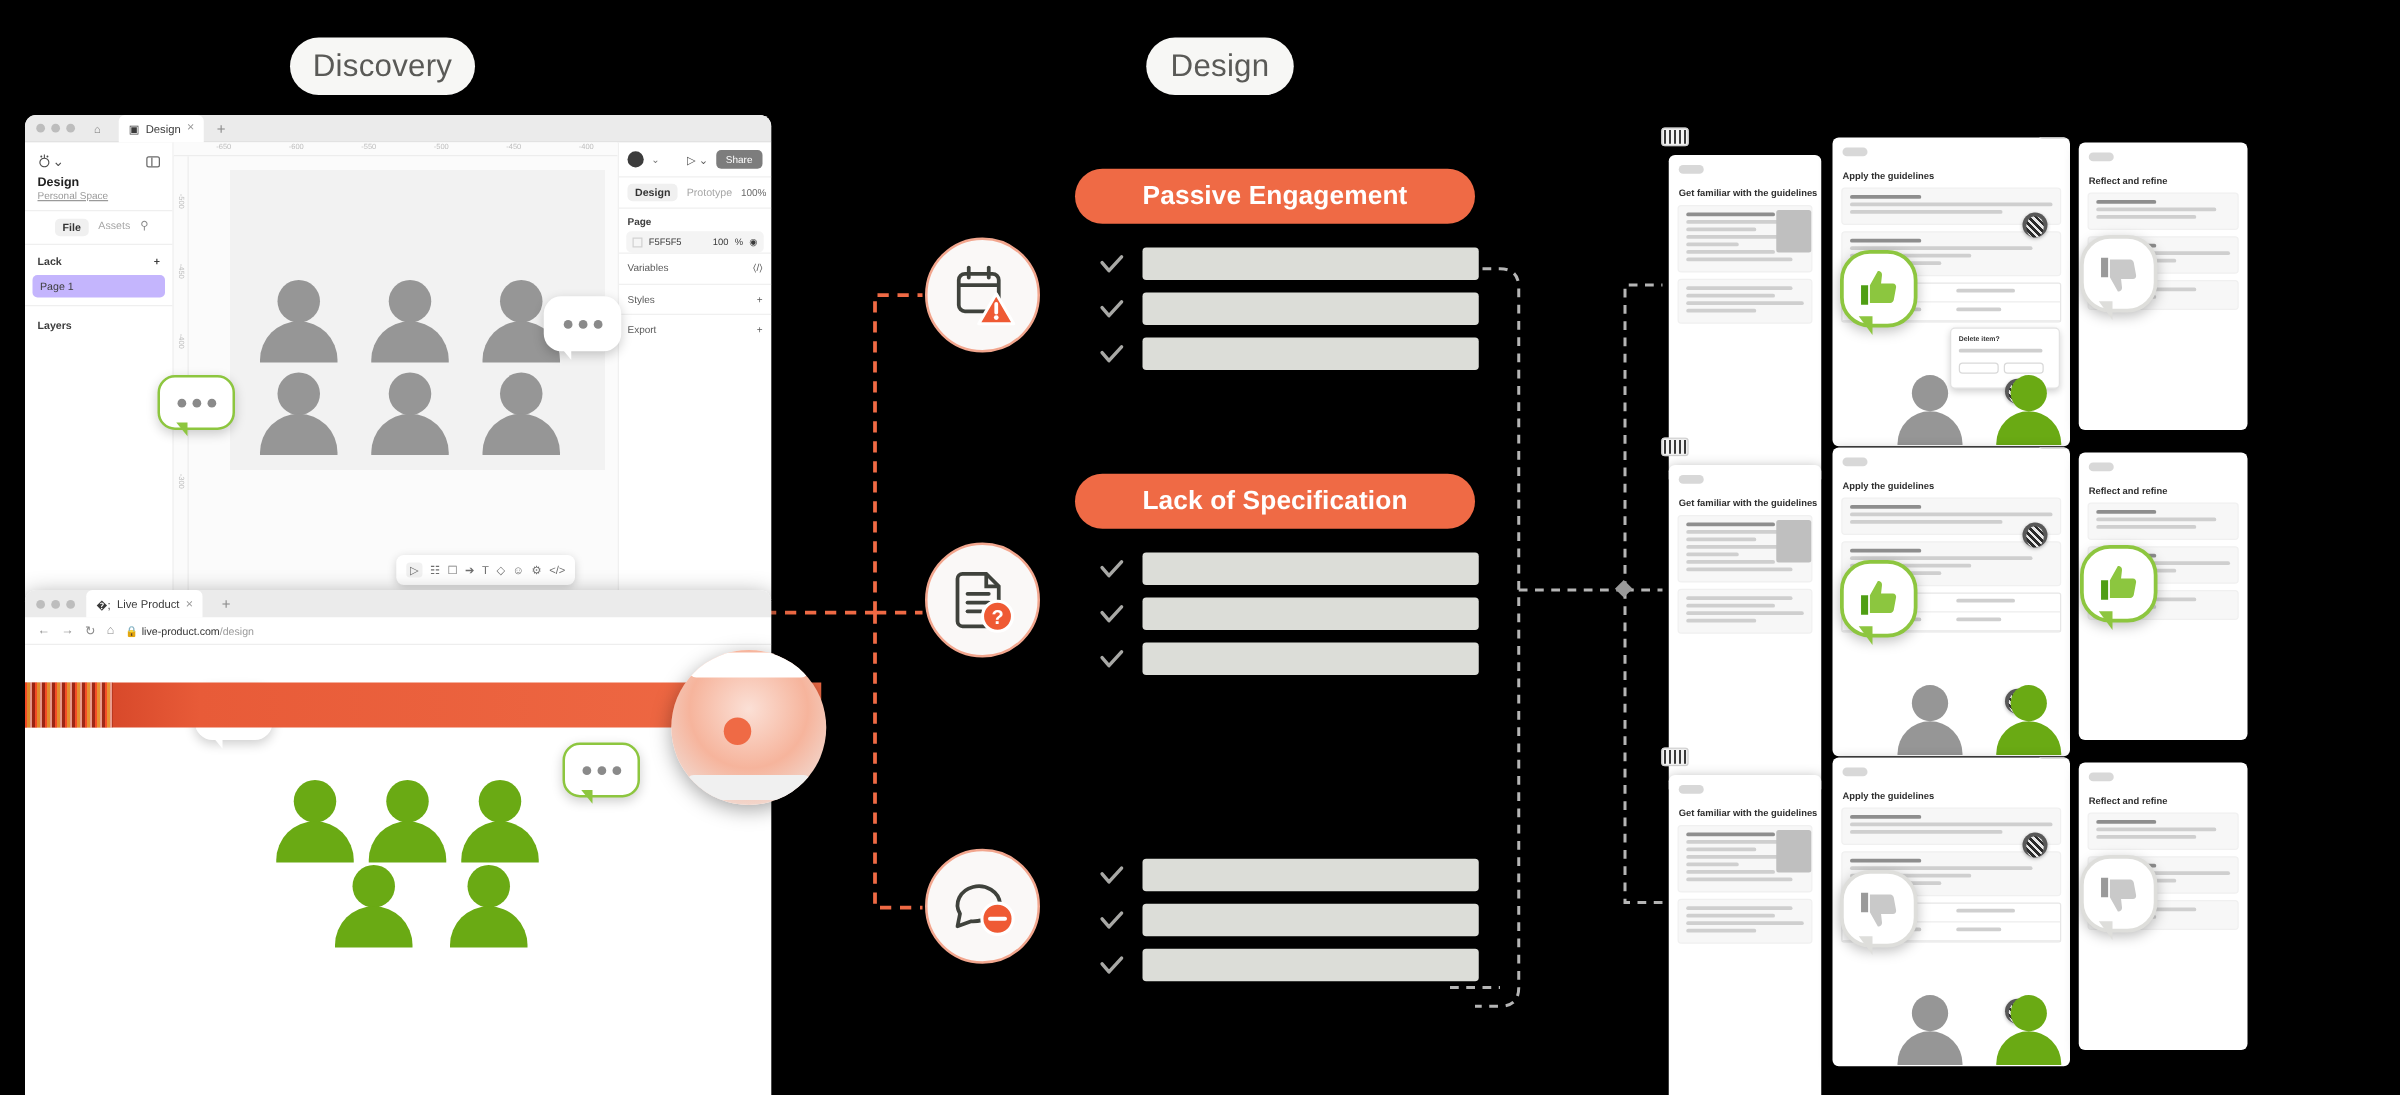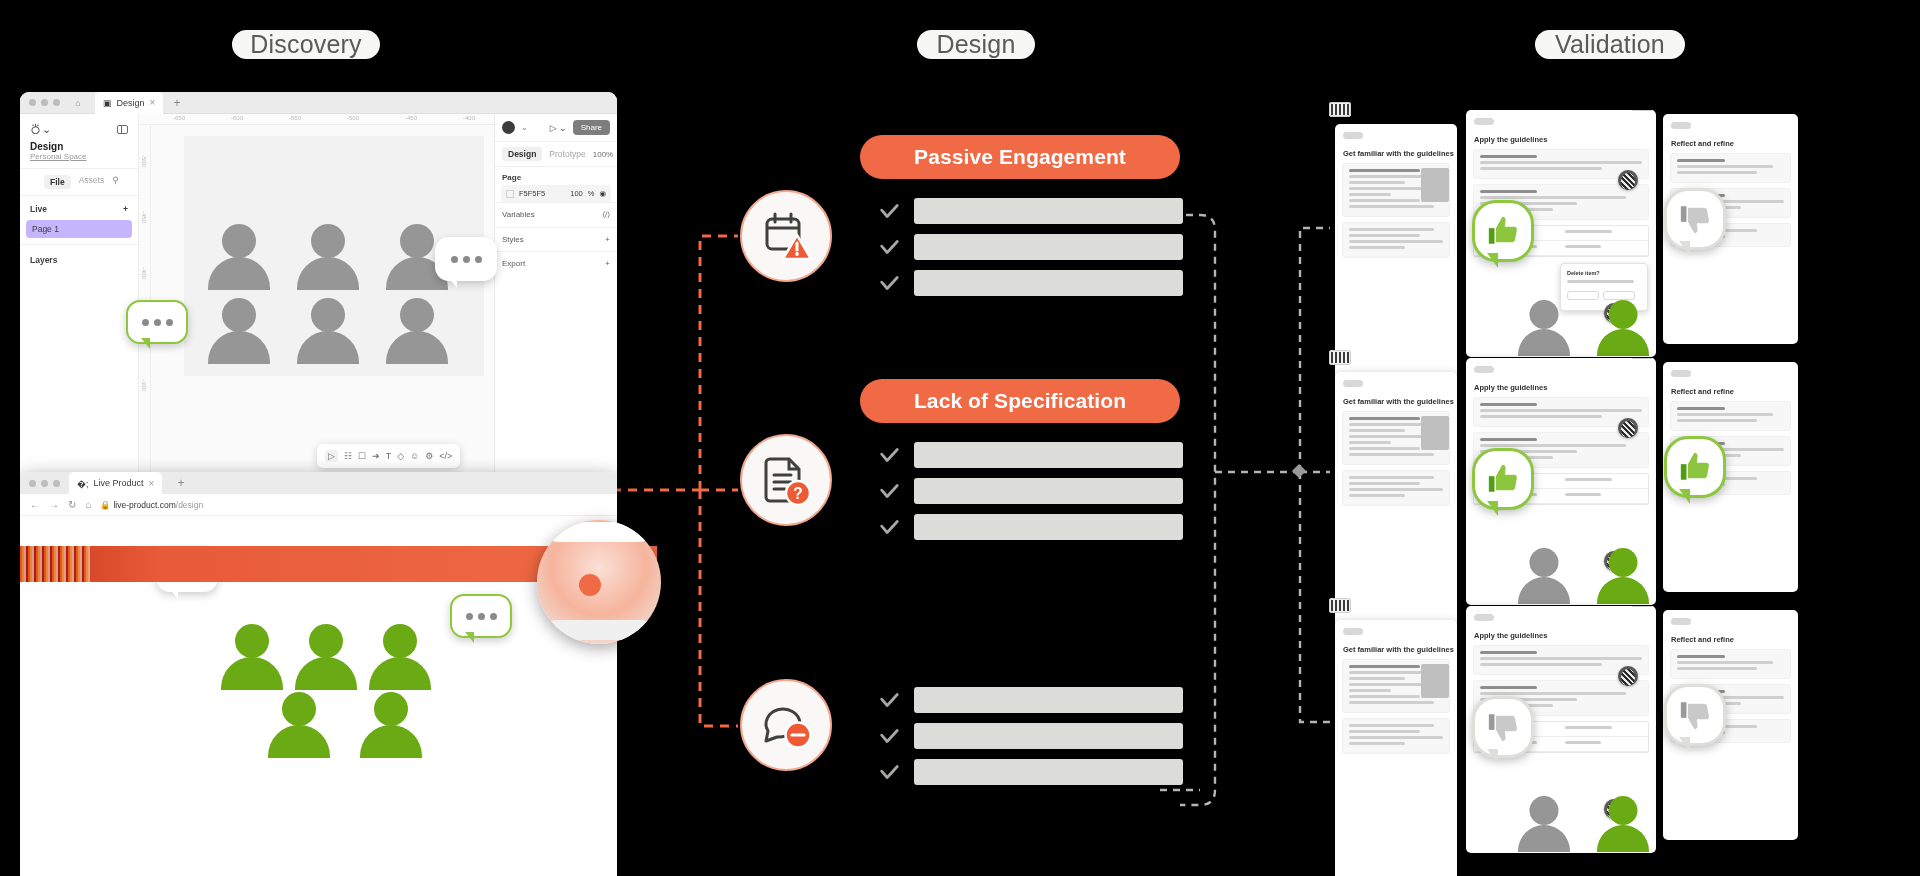--- a/index.html
+++ b/index.html
@@ -15,21 +15,21 @@
   
   .phase-label {
     position: absolute;
     background: #f7f7f5;
     color: #5a5a57;
     border-radius: 999px;
     font-size: 25px;
     letter-spacing: .2px;
     display: flex; align-items: center; justify-content: center;
     box-shadow: 0 2px 6px rgba(0,0,0,.35);
-    height: 29px;
+    height: 46px;
   }
   #phase-discovery { left: 232px; top: 30px; width: 148px; }
   #phase-design    { left: 917px; top: 30px; width: 118px; }
   #phase-validation{ left: 1535px; top: 30px; width: 150px; }
 
   
   .discovery {
     position: absolute; left: 20px; top: 92px;
     width: 597px; height: 770px;
   }
@@ -251,23 +251,20 @@
 <body>
 
 <div class="stage">
 
   <div class="phase-label" id="phase-discovery">
       <span>Discovery</span>
     </div>
   <div class="phase-label" id="phase-design">
       <span>Design</span>
     </div>
-  <div class="phase-label" id="phase-validation">
-      <span>Validation</span>
-    </div>
 
   <svg class="svg-layer">
 
     <path d="M 580 490 H 700" stroke="#ef6a45" stroke-width="3" stroke-dasharray="9 7" fill="none"></path>
     <path d="M 700 490 V 236 H 738" stroke="#ef6a45" stroke-width="3" stroke-dasharray="9 7" fill="none"></path>
     <path d="M 700 490 H 738" stroke="#ef6a45" stroke-width="3" stroke-dasharray="9 7" fill="none"></path>
     <path d="M 700 490 V 726 H 738" stroke="#ef6a45" stroke-width="3" stroke-dasharray="9 7" fill="none"></path>
 
     <path d="M 1160 215 H 1200 Q 1215 215 1215 230 V 790 Q 1215 805 1200 805 H 1180" stroke="#b5b5b5" stroke-width="2.4" stroke-dasharray="7 6" fill="none"></path>
     <path d="M 1160 790 H 1200" stroke="#b5b5b5" stroke-width="2.4" stroke-dasharray="7 6" fill="none"></path>
@@ -308,21 +305,21 @@
             <span class="fm-panelicon"></span>
           </div>
           <div class="fm-title">Design</div>
           <div class="fm-sub">Personal Space</div>
           <div class="fm-tabs">
             <span class="fm-tab-on">File</span>
             <span class="fm-tab-off">Assets</span>
             <span class="fm-search">⚲</span>
           </div>
           <div class="fm-sec">
-            <span>Live</span>
+            <span>Lack</span>
             <span>+</span>
           </div>
           <div class="fm-page">Page 1</div>
           <div class="fm-layers">Layers</div>
         </div>
 
         <div class="fm-canvas">
           <div class="ruler">
             <span style="left:34px">-650</span>
             <span style="left:92px">-600</span>

